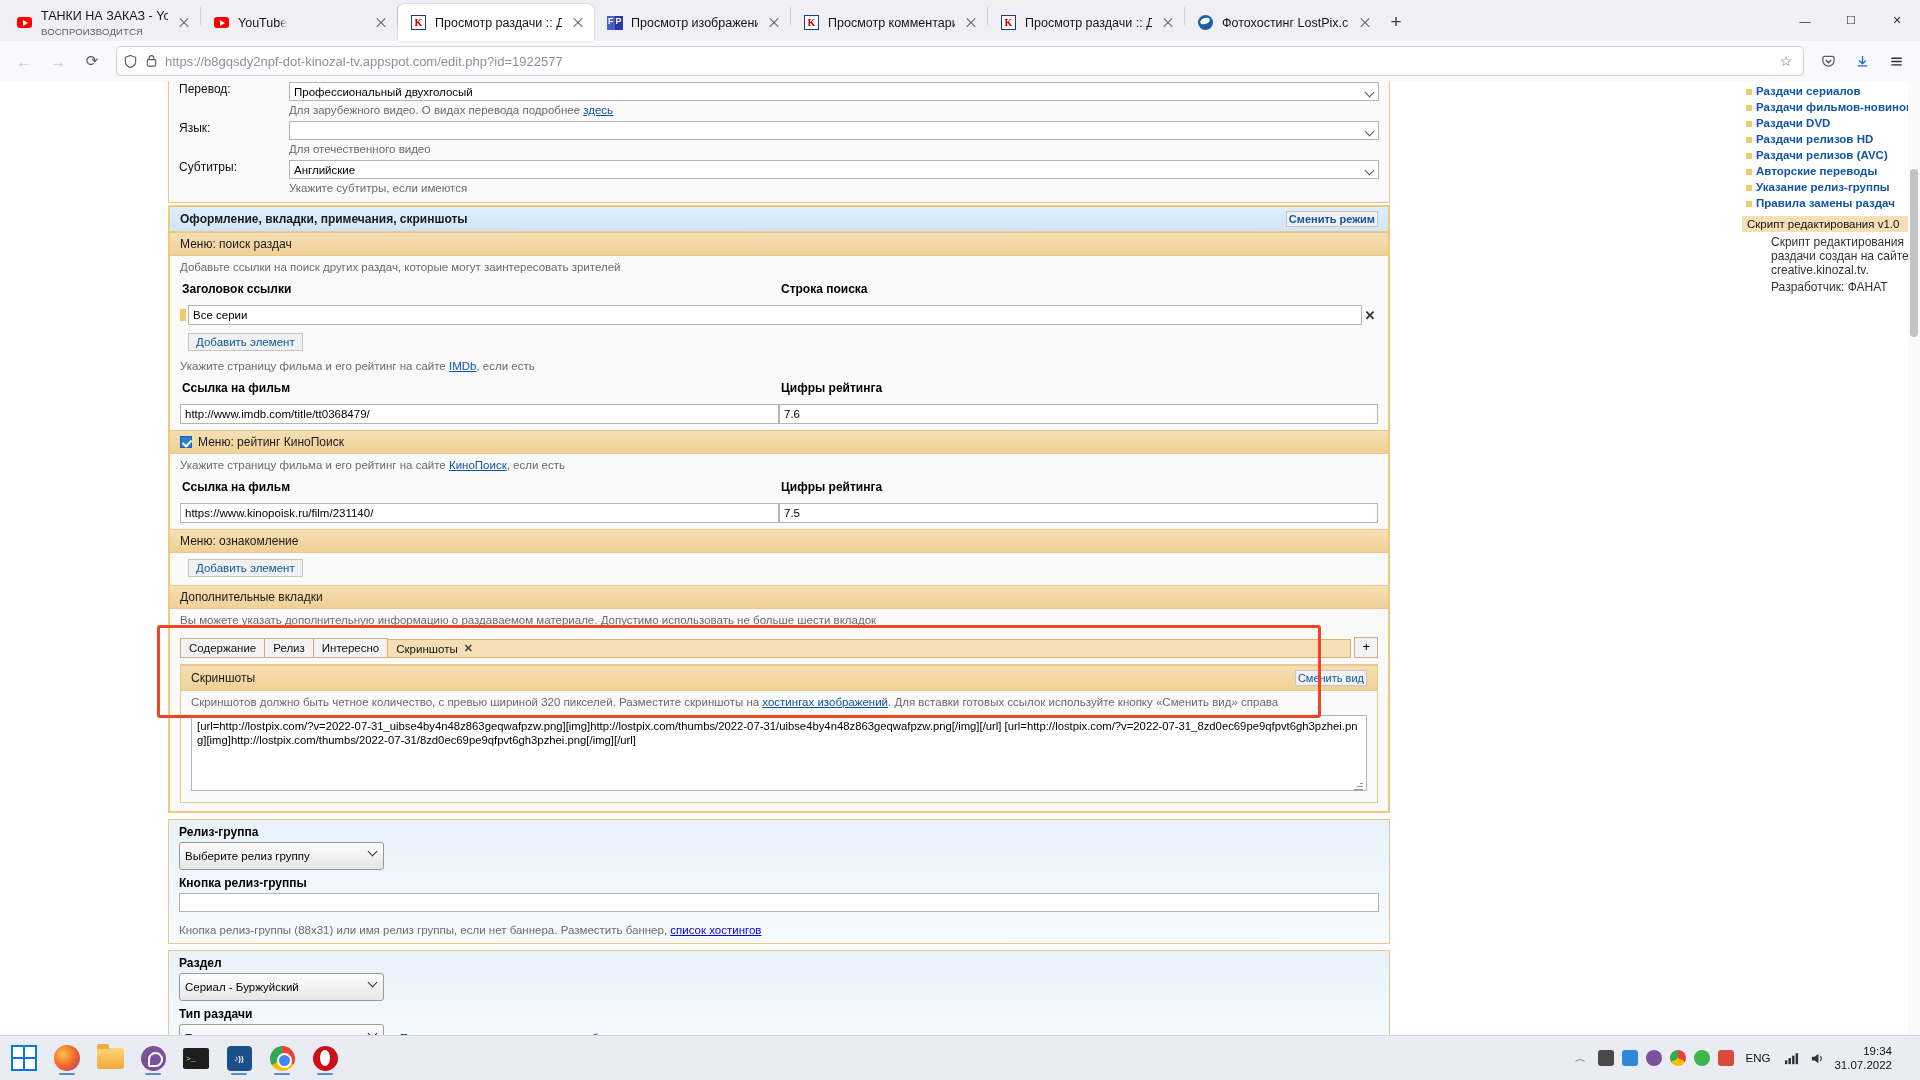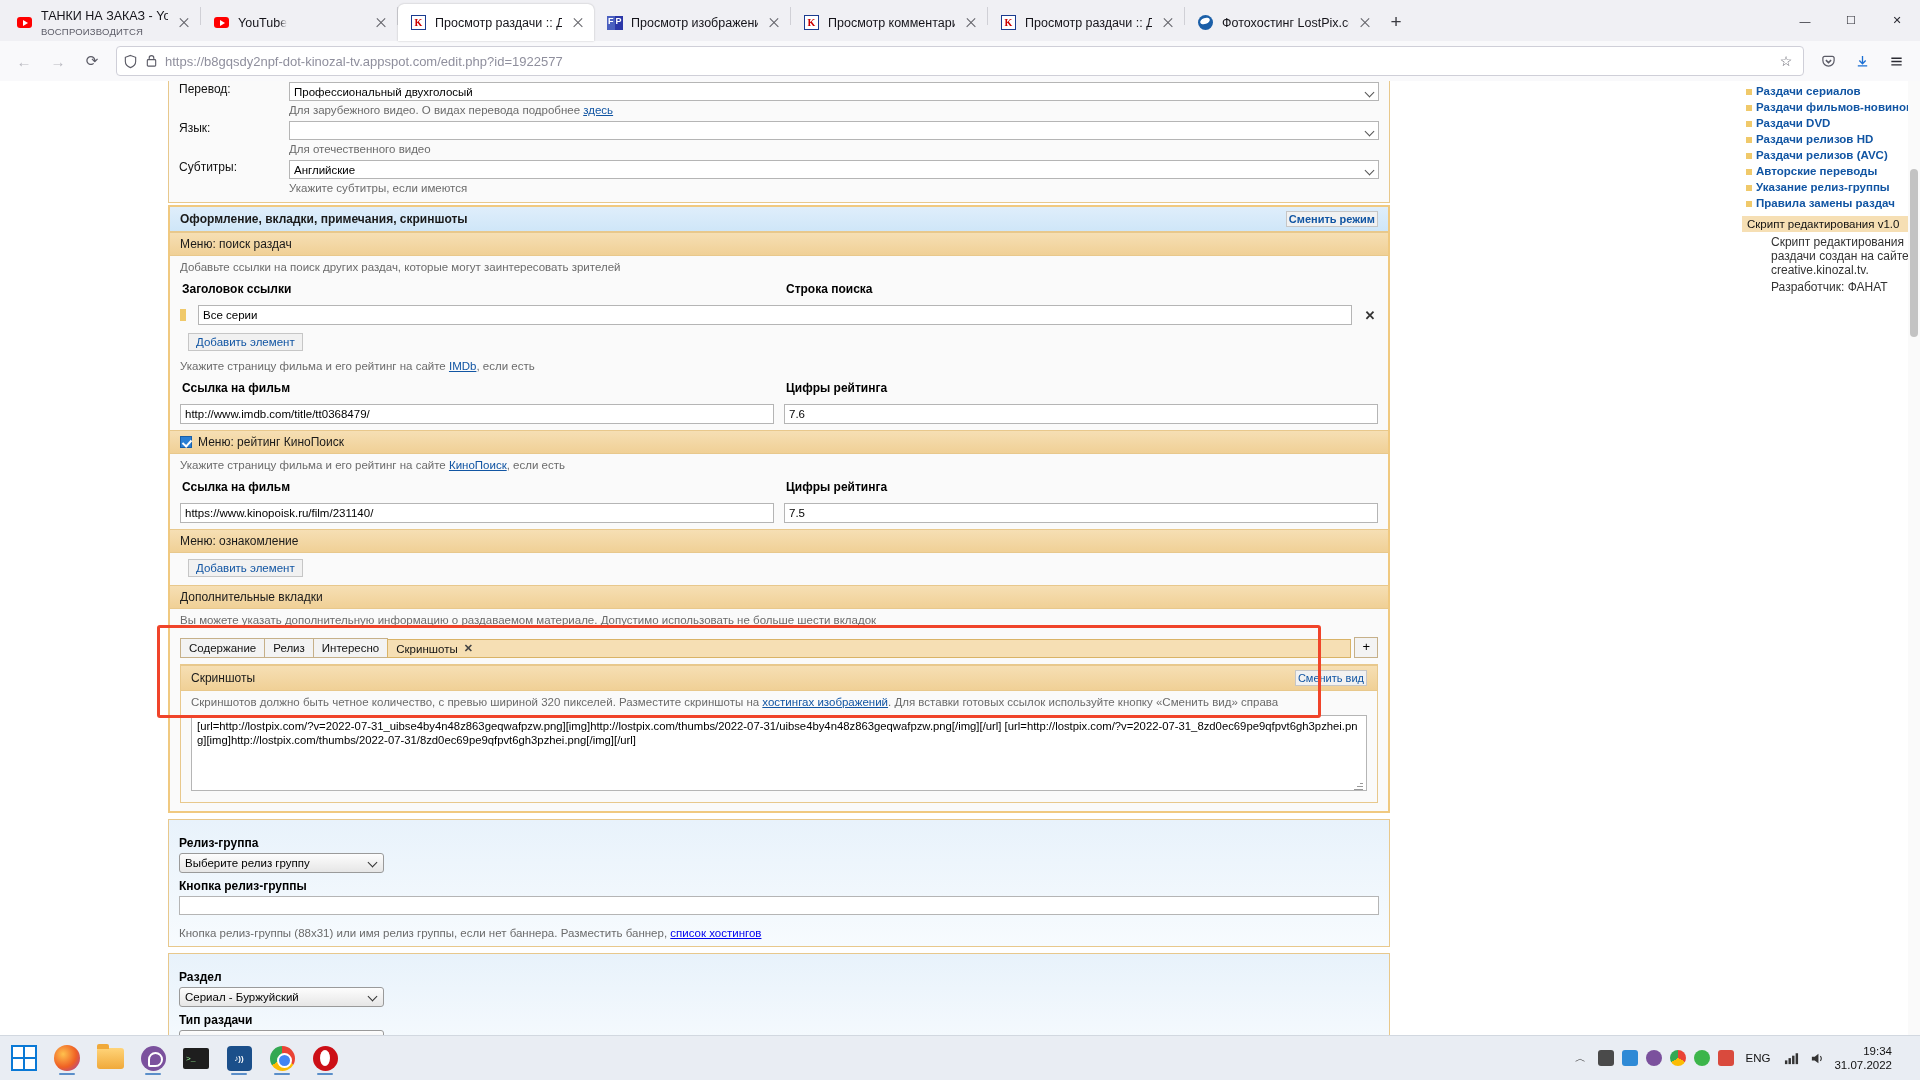--- a/index.html
+++ b/index.html
@@ -80,21 +80,21 @@
   }
   .bar-tan {
     background:linear-gradient(#f6dfb4,#f0d096); border-top:1px solid #e8c88c; border-bottom:1px solid #e8c88c;
     font-size:12px; padding:4px 10px; color:#1a1a1a; display:flex; align-items:center; gap:6px;
     justify-content:space-between;
   }
   .bar-tan .lhs { display:flex; align-items:center; gap:6px; }
   .hint { font-size:11.5px; color:#6b6b6b; padding:5px 10px; background:#fafafa; }
   .hint a { color:#1155a3; }
 
-  .row-fields { display:flex; gap:10px; padding:2px 10px 6px 10px; }
+  .row-fields { display:flex; padding:2px 10px 6px 10px; }
   .row-fields > div { flex:1 1 0; min-width:0; }
   .colhead { font-weight:bold; font-size:12px; padding:2px 0 3px 2px; }
   .txt {
     width:100%; height:20px; border:1px solid #b5b5b5; background:#fff;
     font-size:11.5px; padding:1px 4px; font-family:"Liberation Sans",sans-serif; color:#000;
   }
   .txt::placeholder { color:#9a9a9a; }
 
   .addbtn {
     display:inline-block; font-size:11.5px; color:#1155a3; background:#f1f1f1;
@@ -145,24 +145,24 @@
 
   .redbox {
     position:absolute; left:157px; top:544px; width:1164px; height:93px;
     border:3px solid #f0442a; border-radius:3px; pointer-events:none; z-index:40;
   }
   .switchbtn {
     font-size:11px; color:#1155a3; background:#f1f1f1; border:1px solid #c6c6c6; padding:1px 2px;
   }
 
   
-  .bluepanel { border:1px solid #e8c88c; background:linear-gradient(#e8f2fb,#f7fbfe); margin-bottom:6px; padding:16px 10px 7px 10px; }
+  .bluepanel { border:1px solid #e8c88c; background:linear-gradient(#e8f2fb,#f7fbfe); margin-bottom:6px; padding:5px 10px 7px 10px; }
   .bluepanel .ttl { font-weight:bold; font-size:12px; margin-bottom:3px; }
   .selbtn {
-    width:205px; height:20px; border:1px solid #9a9a9a; border-radius:3px;
+    width:205px; height:28px; border:1px solid #9a9a9a; border-radius:3px;
     background:linear-gradient(#fdfdfd,#e6e6e6); font-size:11.5px; padding:1px 18px 1px 5px;
     appearance:none; color:#000; font-family:"Liberation Sans",sans-serif;
   }
   .selbtn-wrap { position:relative; display:inline-block; }
   .selbtn-wrap::after {
     content:""; position:absolute; right:8px; top:6px; width:6px; height:6px;
     border-right:1.4px solid #333; border-bottom:1.4px solid #333; transform:rotate(45deg); pointer-events:none;
   }
   .inline-link { font-size:11.5px; color:#1155a3; margin-left:12px; }
 

